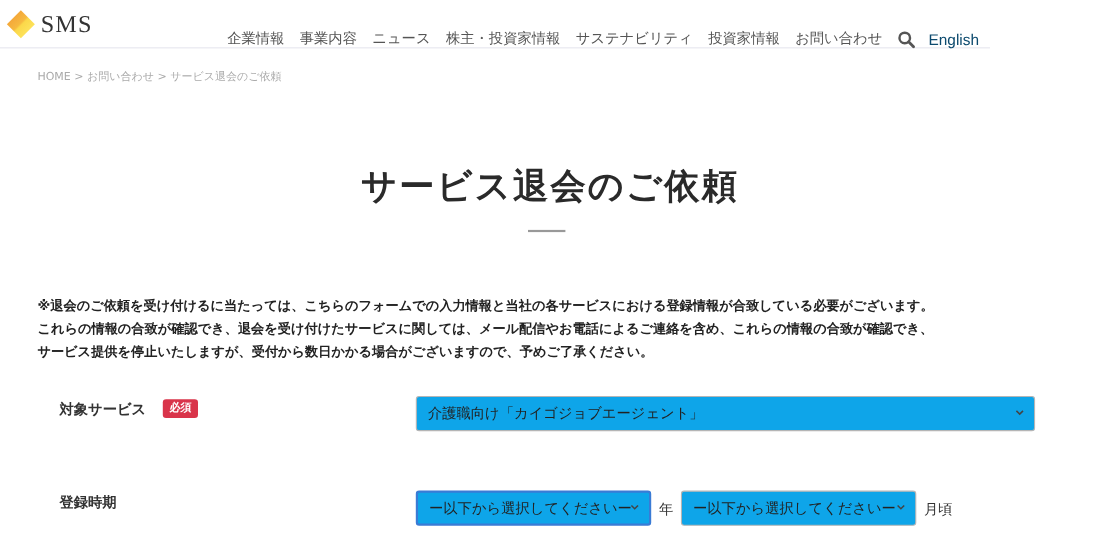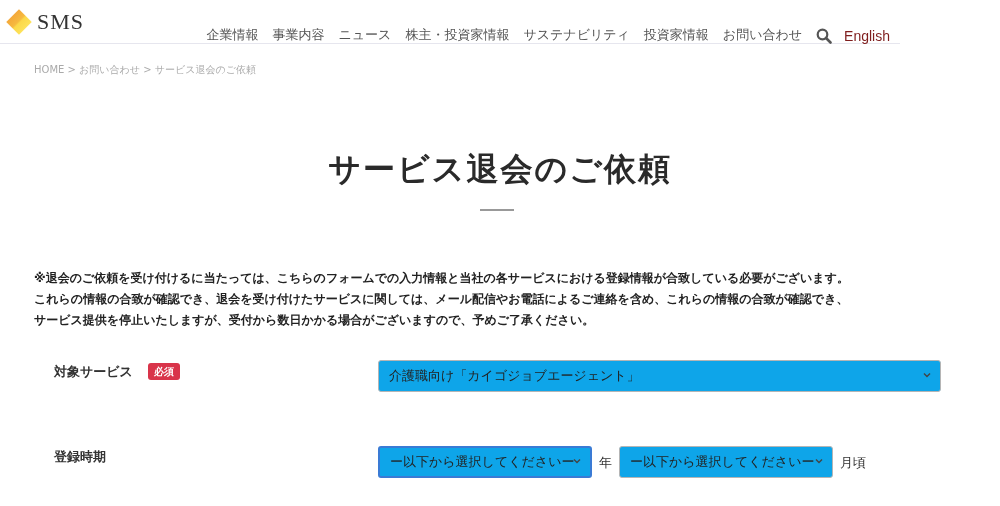--- a/index.html
+++ b/index.html
@@ -9,21 +9,21 @@
     .header { position: absolute; left: 0; top: 0; width: 900px; height: 44px; border-bottom: 1px solid #e6e6ee; background: #fff; }
     .logo { position: absolute; left: 6px; top: 8px; display: flex; align-items: center; height: 28px; }
     .logo-mark { width: 26px; height: 26px; position: relative; }
     .logo-mark .diamond { position: absolute; left: 4px; top: 4px; width: 18px; height: 18px; transform: rotate(45deg);
       background: linear-gradient(90deg, #f4a83a 0%, #f6b940 45%, #fbd84a 55%, #fde25a 100%); }
     .logo-text { font-family: "Liberation Serif", "DejaVu Serif", serif; font-size: 22px; color: #333; margin-left: 5px; letter-spacing: 1px; line-height: 26px; }
 
     .nav { position: absolute; right: 10px; top: 0; height: 44px; display: flex; align-items: flex-end; }
     .nav-item { font-size: 13px; color: #555; margin-left: 14px; white-space: nowrap; cursor: pointer; }
     .nav-search { margin-left: 14px; width: 16px; height: 16px; cursor: pointer; }
-    .nav-english { font-family: "Liberation Sans", sans-serif; font-size: 14px; color: #7f1d1d; margin-left: 12px; cursor: pointer; }
+    .nav-english { font-family: "Liberation Sans", sans-serif; font-size: 14px; color: #0c4a6e; margin-left: 12px; cursor: pointer; }
 
     .breadcrumb { position: absolute; left: 34px; top: 63px; font-size: 10px; color: #aaa; white-space: nowrap; text-align: center; }
     .breadcrumb span { cursor: default; }
     .breadcrumb .crumb-link { cursor: pointer; }
 
     .page-title { position: absolute; left: 0; top: 148px; width: 1000px; text-align: center; font-size: 32px; font-weight: bold; color: #2a2a2a; letter-spacing: 2px; }
     .title-rule { position: absolute; left: 480px; top: 209px; width: 34px; height: 2px; background: #999; }
 
     .notice { position: absolute; left: 34px; top: 268px; font-size: 12px; font-weight: bold; color: #222; line-height: 21px; white-space: nowrap; }
 

